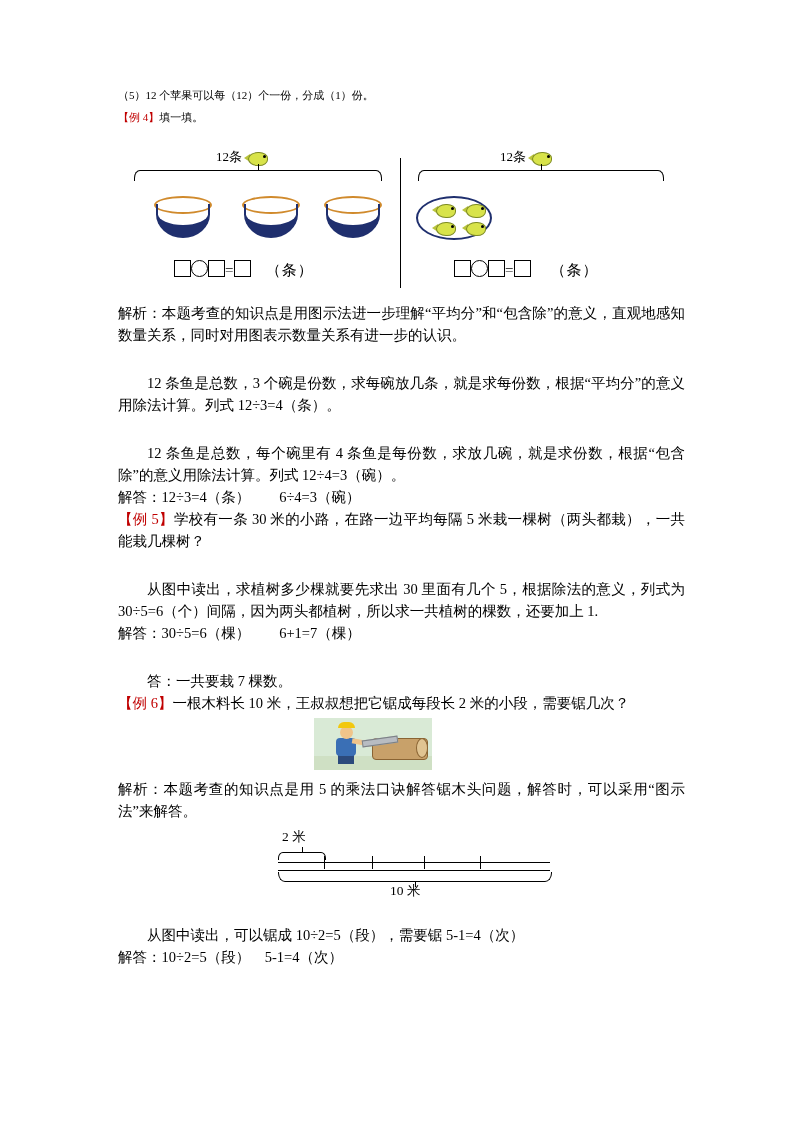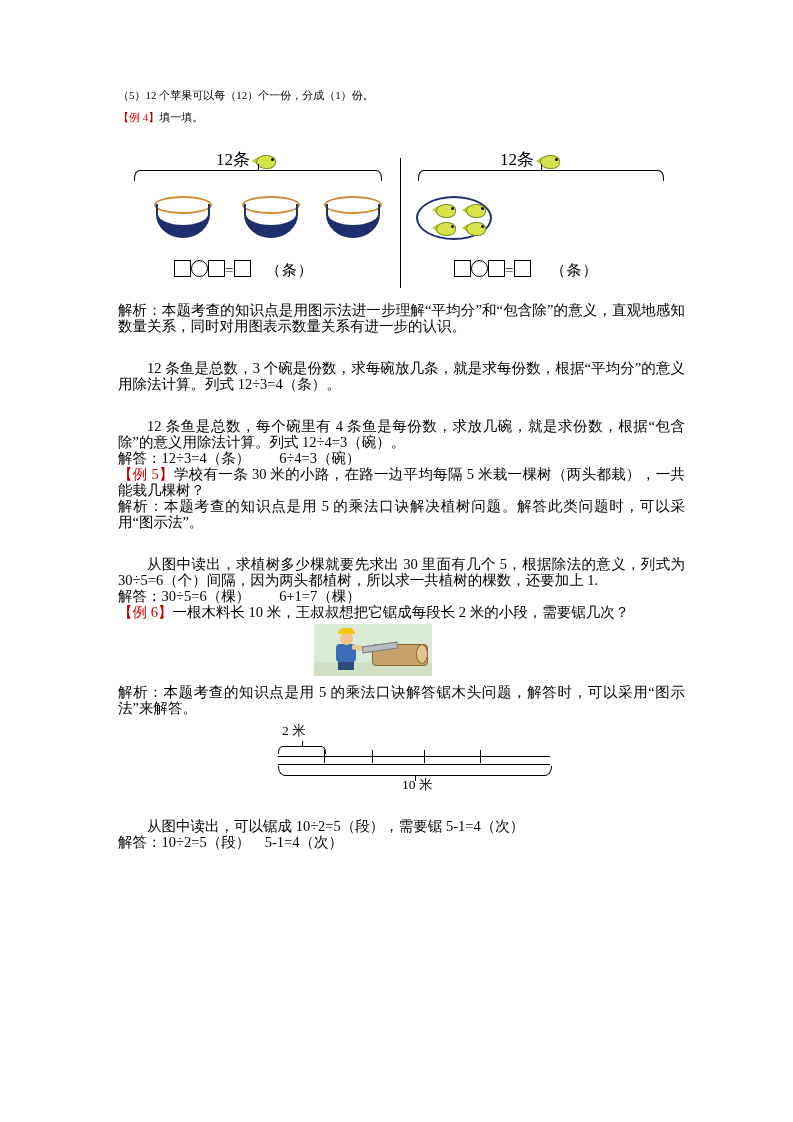--- a/index.html
+++ b/index.html
@@ -19,21 +19,21 @@
     position: absolute;
     left: 0; top: 0;
     width: 793px;
     height: 1122px;
     box-sizing: border-box;
     padding: 84px 108px 60px 118px;
   }
   p {
     margin: 0;
     font-size: 14.5px;
-    line-height: 16px;
+    line-height: 22px;
     text-align: justify;
   }
   .indent {
     text-indent: 29px;
     margin-top: 26px;
   }
   .ex-label {
     color: #c00000;
     font-weight: normal;
   }
@@ -51,21 +51,21 @@
   .divider-v {
     position: absolute;
     left: 282px;
     top: 24px;
     width: 1px;
     height: 130px;
     background: #000;
   }
   .fishtag {
     position: absolute;
-    font-size: 17px;
+    font-size: 13px;
     white-space: nowrap;
   }
   .fishicon {
     display: inline-block;
     width: 26px;
     height: 13px;
     position: relative;
     vertical-align: middle;
     margin-left: 2px;
   }
@@ -364,25 +364,25 @@
     <div class="eq-row" style="left:336px; top:126px;"><span class="sq"></span><span class="ci"></span><span class="sq"></span>=<span class="sq"></span>&nbsp;&nbsp;&nbsp;&nbsp;<span>（条）</span></div>
   </div>
 
   <p>解析：本题考查的知识点是用图示法进一步理解“平均分”和“包含除”的意义，直观地感知数量关系，同时对用图表示数量关系有进一步的认识。</p>
   <p class="indent">12 条鱼是总数，3 个碗是份数，求每碗放几条，就是求每份数，根据“平均分”的意义用除法计算。列式 12÷3=4（条）。</p>
   <p class="indent">12 条鱼是总数，每个碗里有 4 条鱼是每份数，求放几碗，就是求份数，根据“包含除”的意义用除法计算。列式 12÷4=3（碗）。</p>
   <p>解答：12÷3=4（条）　　6÷4=3（碗）</p>
 
   <p><span class="ex-label">【例 5】</span><span>学校有一条 30 米的小路，在路一边平均每隔 5 米栽一棵树（两头都栽），一共能栽几棵树？</span></p>
 
-  <p>解析：本题考查的知识点是用 5 的乘法口诀解决植树问题。解答此类问题时，可以采用“图示法”。</p>
 
 
   <p class="indent">从图中读出，求植树多少棵就要先求出 30 里面有几个 5，根据除法的意义，列式为 30÷5=6（个）间隔，因为两头都植树，所以求一共植树的棵数，还要加上 1.</p>
   <p>解答：30÷5=6（棵）　　6+1=7（棵）</p>
+  <p class="indent">答：一共要栽 7 棵数。</p>
 
   <p><span class="ex-label">【例 6】</span><span>一根木料长 10 米，王叔叔想把它锯成每段长 2 米的小段，需要锯几次？</span></p>
 
   <div class="fig-saw">
     <div class="sawimg">
       <span class="ground"></span>
       <span class="log"></span>
       <span class="legs"></span>
       <span class="torso"></span>
       <span class="head"></span>
@@ -397,19 +397,19 @@
   <div class="fig-ruler2">
     <div class="rlabel" style="left:164px; top:2px;">2 米</div>
     <div class="smallbrace" style="left:160px; top:26px; width:46px;"></div>
     <div class="hline" style="left:160px; top:36px; width:272px;"></div>
     <div class="hline" style="left:160px; top:44px; width:272px;"></div>
     <div class="tick" style="left:206px; top:30px; height:13px;"></div>
     <div class="tick" style="left:254px; top:30px; height:13px;"></div>
     <div class="tick" style="left:306px; top:30px; height:13px;"></div>
     <div class="tick" style="left:362px; top:30px; height:13px;"></div>
     <div class="bigbrace" style="left:160px; top:46px; width:272px;"></div>
-    <div class="rlabel" style="left:284px; top:56px;">10 米</div>
+    <div class="rlabel" style="left:272px; top:56px;">10 米</div>
   </div>
 
   <p class="indent">从图中读出，可以锯成 10÷2=5（段），需要锯 5-1=4（次）</p>
   <p>解答：10÷2=5（段）　5-1=4（次）</p>
 
 </div>
 
 </body></html>

